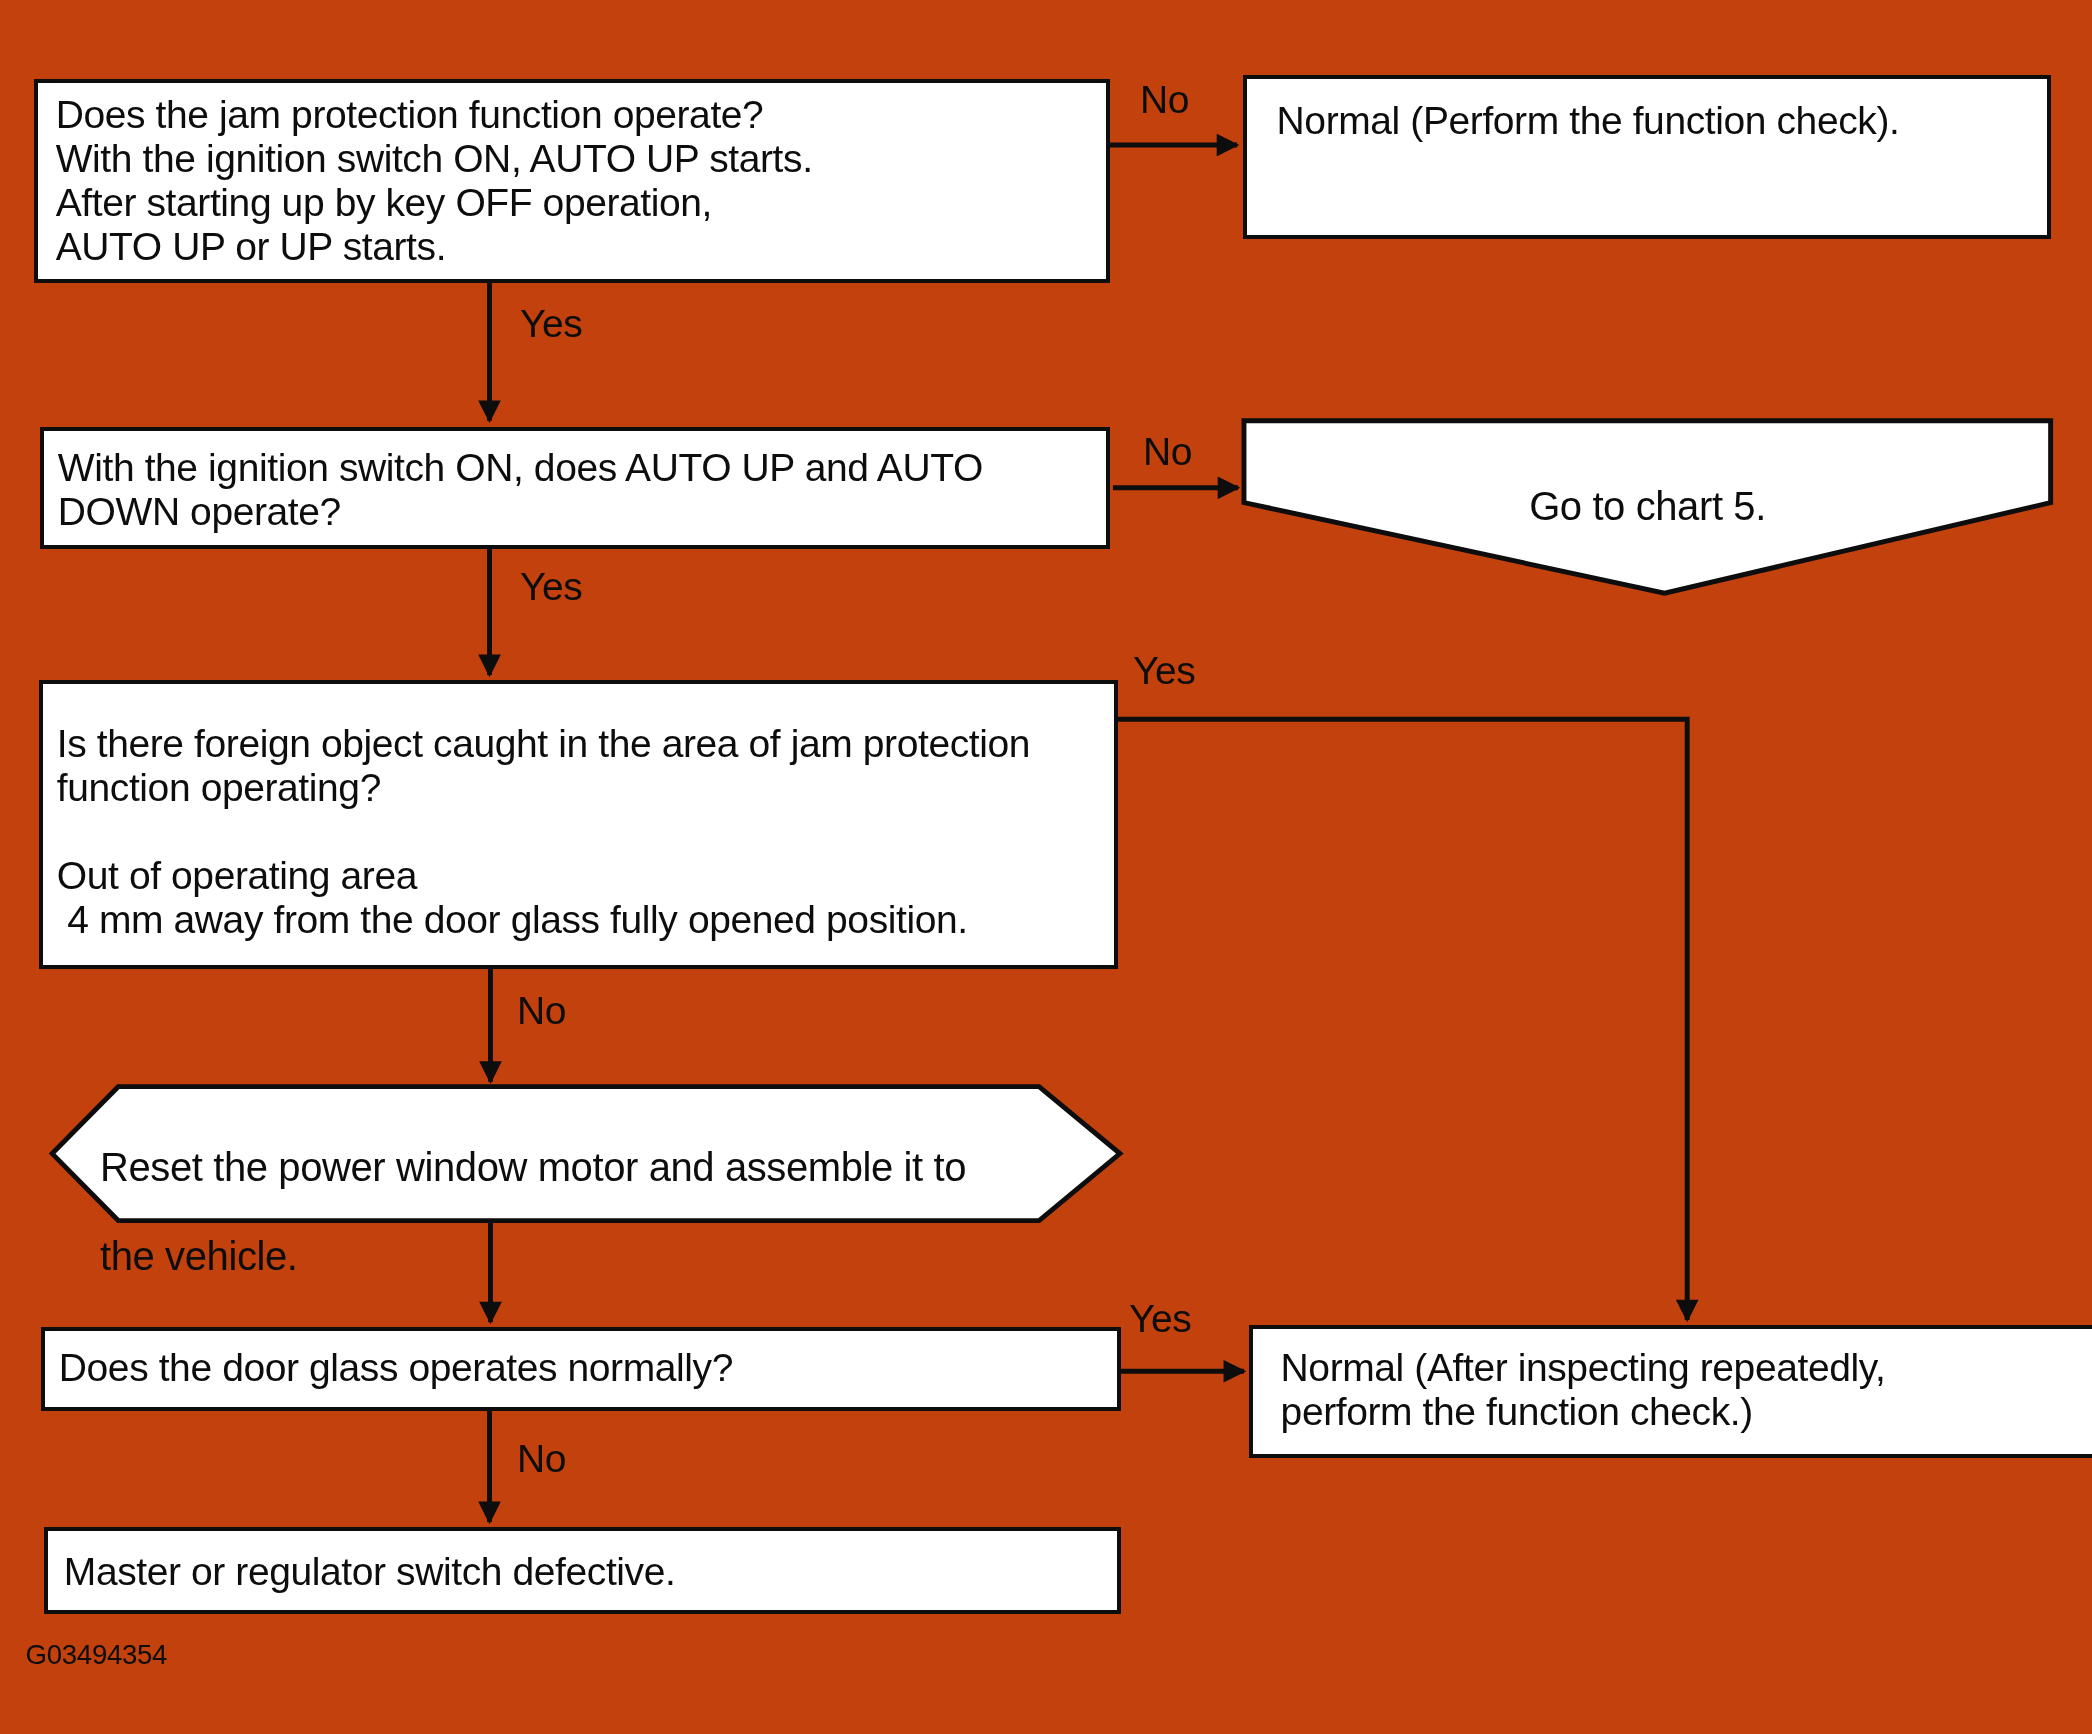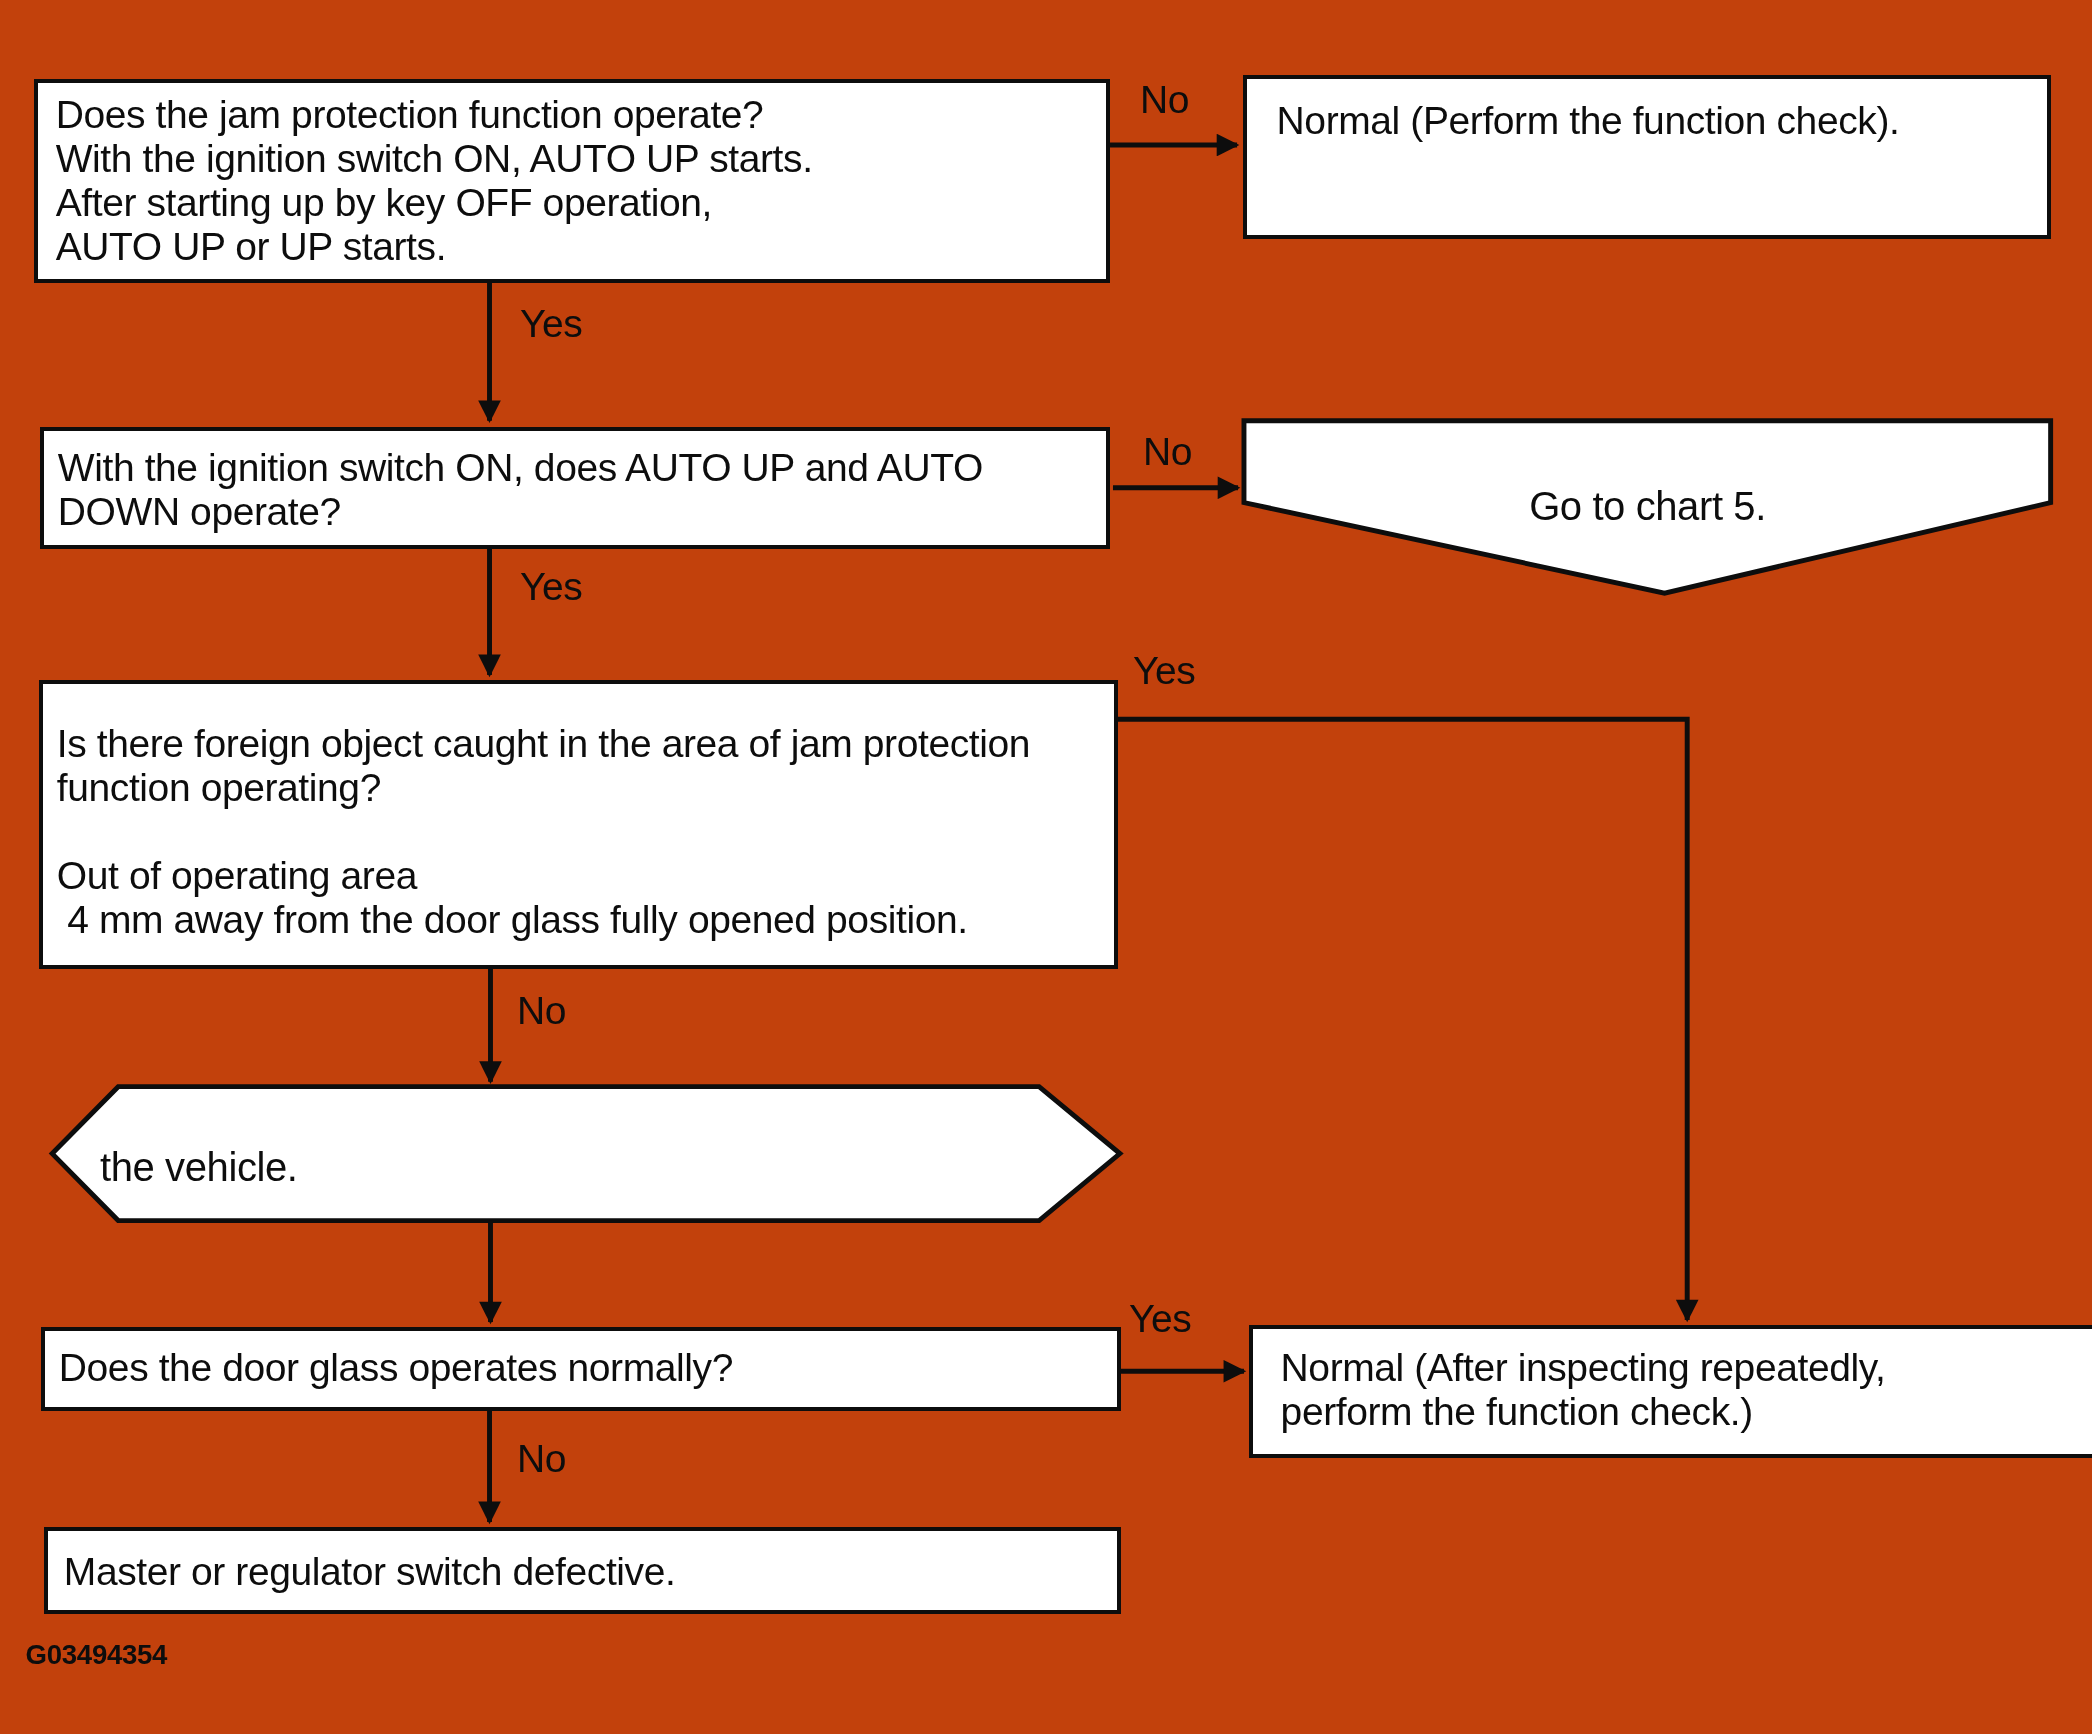--- a/index.html
+++ b/index.html
@@ -33,21 +33,21 @@
     position:absolute;
     font-size:39px;
     line-height:41px;
     letter-spacing:-0.4px;
   }
   .figure-code{
     position:absolute;
     left:25.6px;top:1639px;
     font-size:27.6px;
     letter-spacing:-0.3px;
-    font-weight:700;
+    font-weight:400;
     text-align:right;
   }
   
   #box-jam     {left:34px;  top:79px;   width:1076px; height:204px; padding:9.9px 17.7px;}
   #box-normal1 {left:1243px;top:75px;   width:808px;  height:164px; padding:19.7px 29.6px;}
   #box-ign     {left:40px;  top:427px;  width:1070px; height:122px; padding:14.8px 13.8px;}
   #box-foreign {left:39px;  top:680px;  width:1079px; height:289px; padding:38px 13.8px 0 13.8px;}
   #box-door    {left:41px;  top:1327px; width:1080px; height:84px;  padding:14.8px 13.8px;}
   #box-normal2 {left:1249px;top:1325px; width:956px;  height:133px; padding:16.7px 27.6px;}
   #box-master  {left:44px;  top:1527px; width:1077px; height:87px;  padding:18.7px 15.8px;}
@@ -125,20 +125,21 @@
 
   <div class="node" id="box-master">
     <div class="ln">Master or regulator switch defective.</div>
   </div>
 
   <div class="shape-text" id="pentagon-text">
     <div class="ln">Go to chart 5.</div>
   </div>
 
   <div class="shape-text" id="hexagon-text">
+    <div class="ln">Reset the power window motor and assemble it to</div>
     <div class="ln">the vehicle.</div>
   </div>
 
   <div class="edge-label" id="lbl-no1">No</div>
   <div class="edge-label" id="lbl-yes1">Yes</div>
   <div class="edge-label" id="lbl-no2">No</div>
   <div class="edge-label" id="lbl-yes2">Yes</div>
   <div class="edge-label" id="lbl-yes3">Yes</div>
   <div class="edge-label" id="lbl-no3">No</div>
   <div class="edge-label" id="lbl-yes4">Yes</div>

